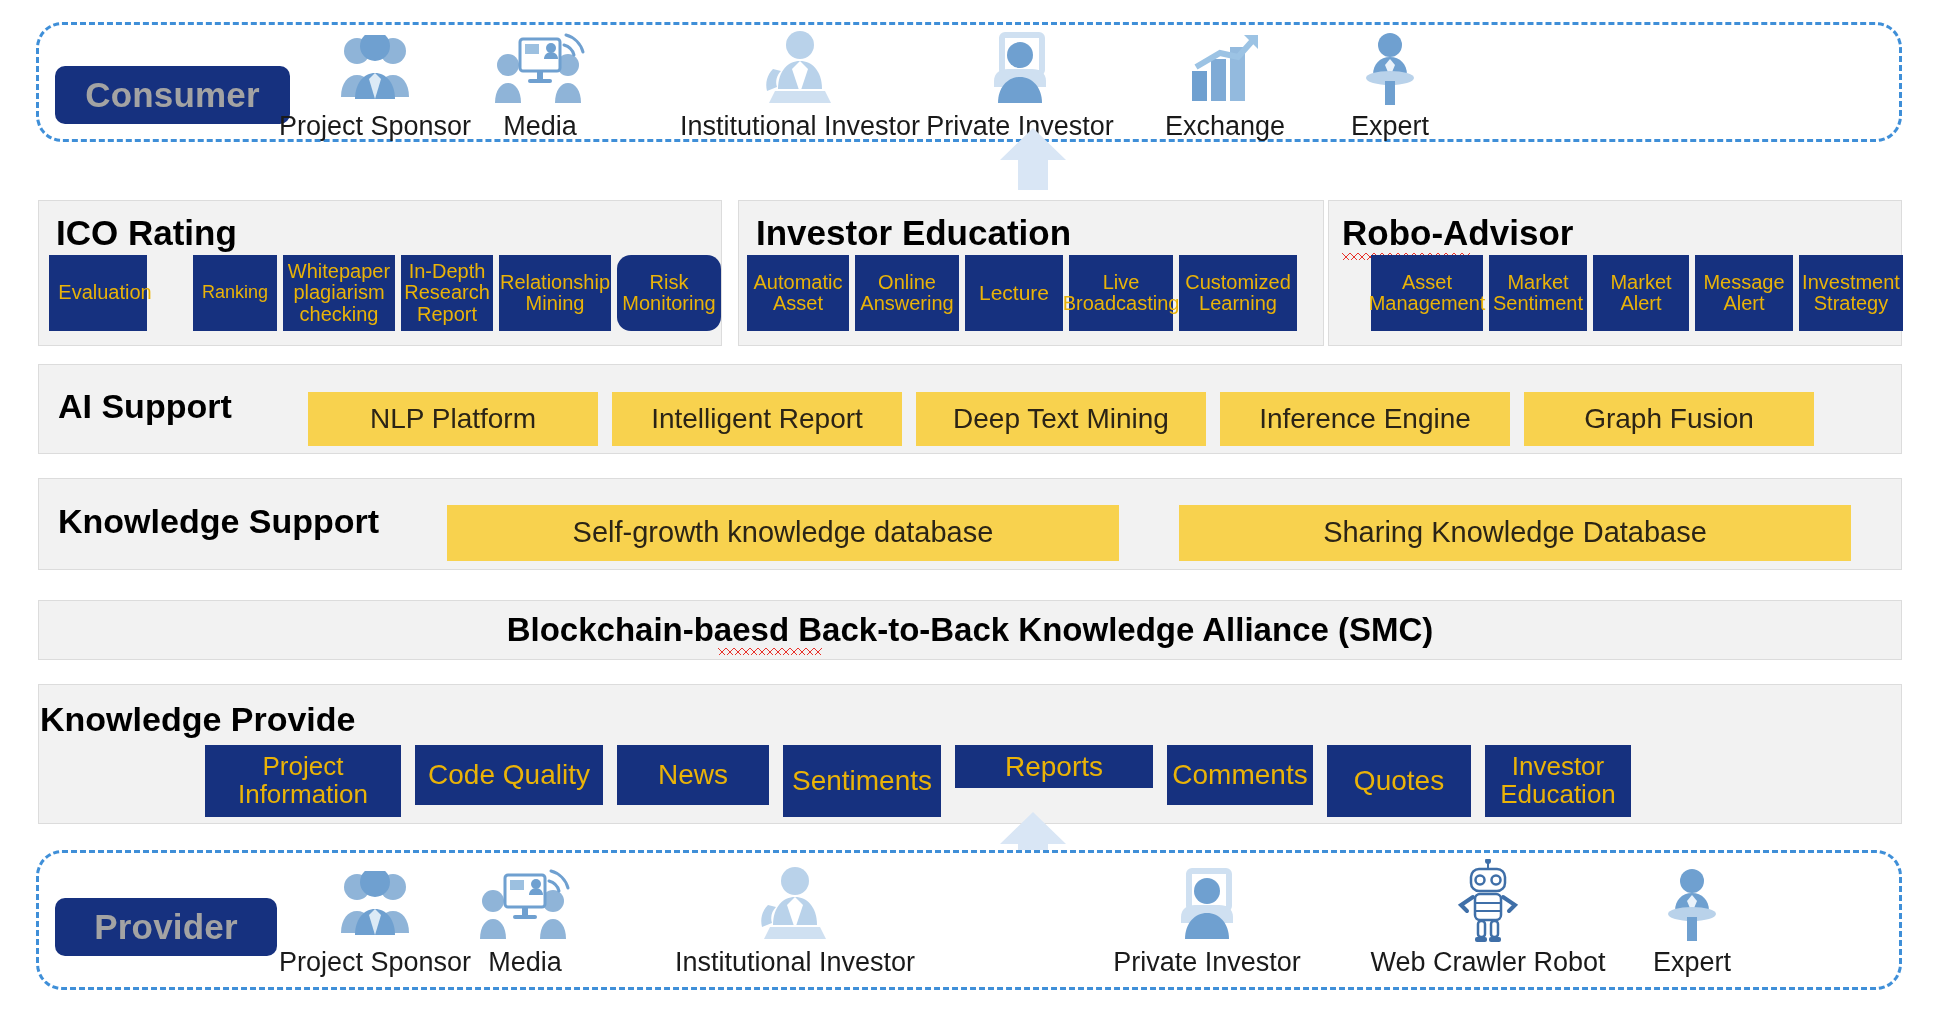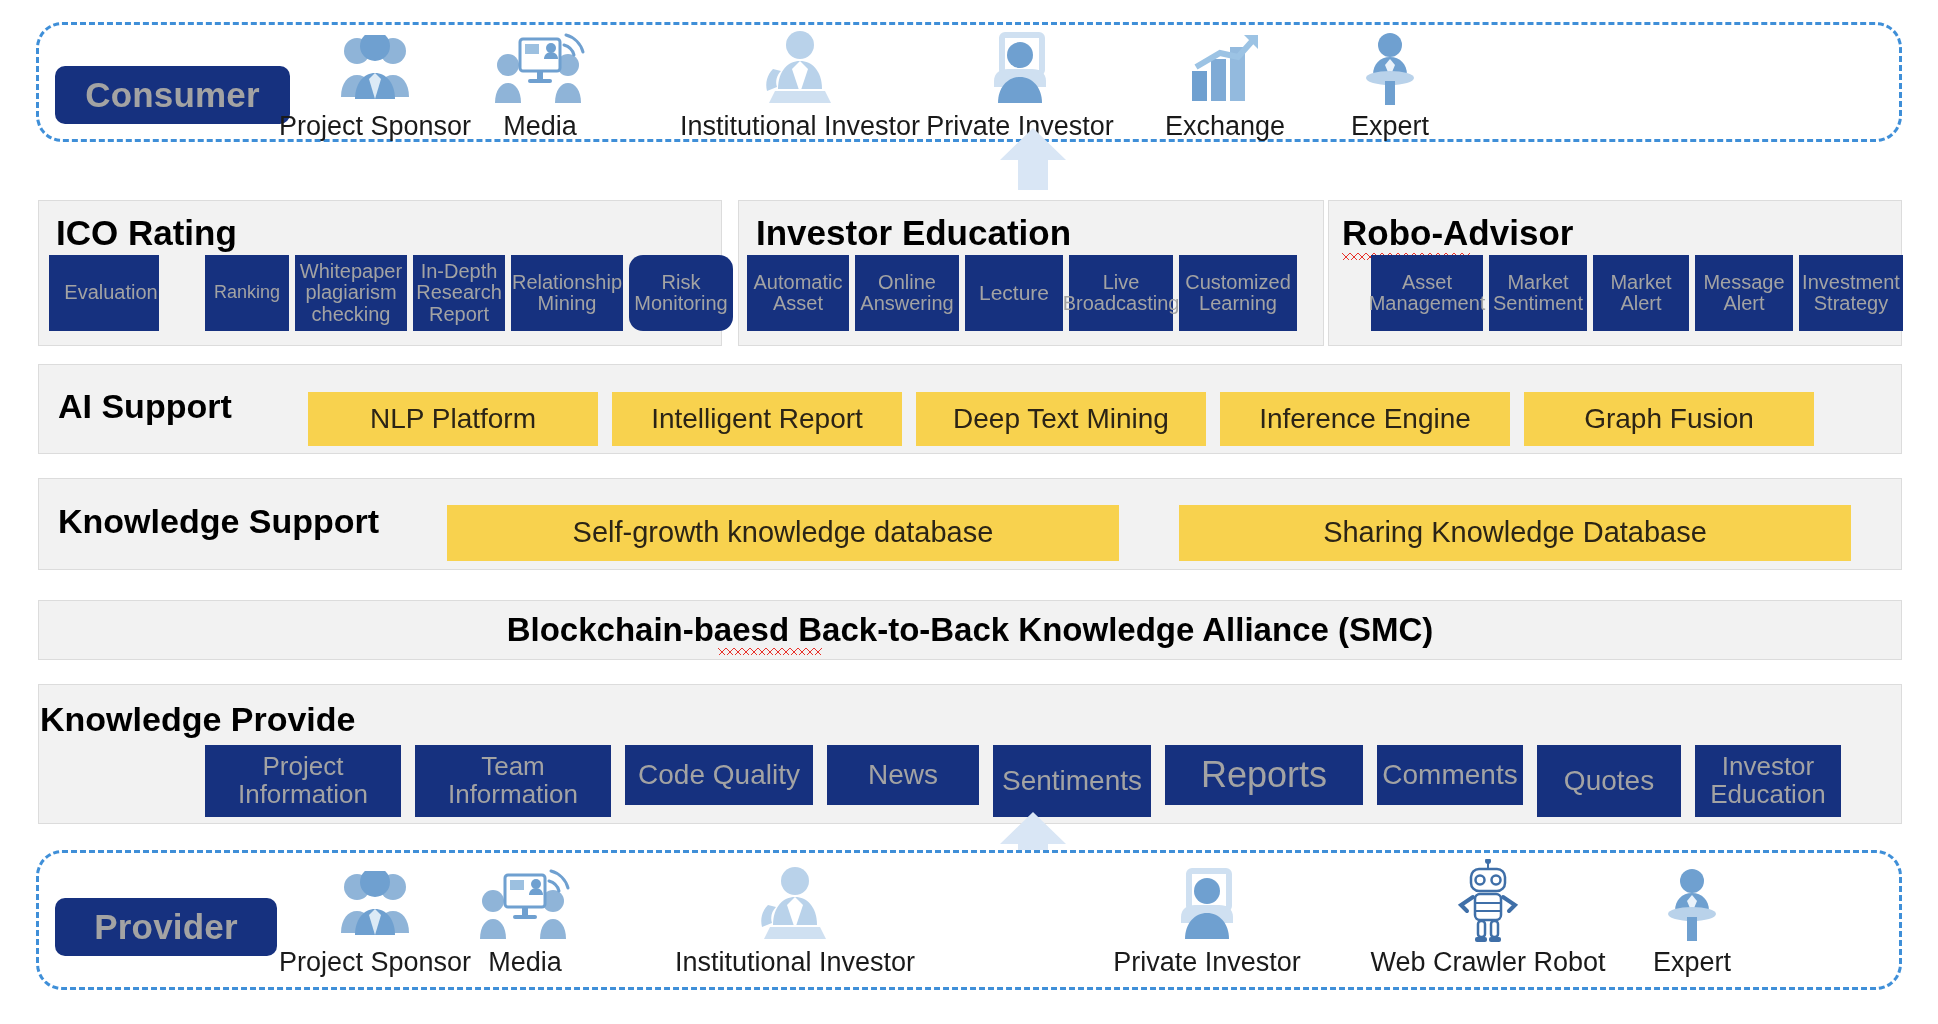--- a/index.html
+++ b/index.html
@@ -57,21 +57,21 @@
     background-image:
       linear-gradient(45deg, transparent 45%, #e8322a 45%, #e8322a 55%, transparent 55%),
       linear-gradient(-45deg, transparent 45%, #e8322a 45%, #e8322a 55%, transparent 55%);
     background-size:8px 8px;
     background-repeat:repeat-x;
   }
 
   
   .chips{position:absolute;display:flex;align-items:stretch;}
   .chip{
-    background:#16317f;color:#a3a3a3;
+    background:#16317f;color:#eab308;
     display:flex;align-items:center;justify-content:center;
     text-align:center;line-height:1.06;
     box-sizing:border-box;
     padding:0 3px;
     flex:0 0 auto;
     font-weight:normal;
   }
   .chip-y{
     background:#f8d24e;color:#2b2416;
     display:flex;align-items:center;justify-content:center;
@@ -190,21 +190,21 @@
     <svg width="66" height="62" viewBox="0 0 66 62">
       <path d="M33 0 L66 32 L48 32 L48 62 L18 62 L18 32 L0 32 Z" fill="#d9e6f5"></path>
     </svg>
   </div>
 
   <div class="panel" style="left:38px;top:200px;width:684px;height:146px;"></div>
   <div class="panel-title" style="left:56px;top:213px;font-size:35px;">
     <span>ICO Rating</span>
   </div>
   <div class="chips" style="left:49px;top:255px;height:76px;gap:6px;">
-    <div class="chip" style="width:110px;font-size:20px;padding-left:17px;">
+    <div class="chip" style="width:98px;font-size:20px;padding-left:17px;">
         <span>Evaluation</span>
       </div>
     <div class="chip" style="width:84px;font-size:18px;margin-left:40px;">
         <span>Ranking</span>
       </div>
     <div class="chip" style="width:112px;font-size:20px;">
         <span>Whitepaper plagiarism checking</span>
       </div>
     <div class="chip" style="width:92px;font-size:20px;">
         <span>In-Depth Research Report</span>
@@ -305,33 +305,30 @@
   </div>
 
   <div class="panel" style="left:38px;top:684px;width:1864px;height:140px;"></div>
   <div class="panel-title" style="left:40px;top:700px;font-size:34px;">
     <span>Knowledge Provide</span>
   </div>
   <div class="chips" style="left:205px;top:745px;height:72px;gap:14px;">
     <div class="chip" style="width:196px;font-size:26px;">
         <span>Project Information</span>
       </div>
-    <div class="chip" style="width:196px;font-size:26px;">
-        <span>Team Information</span>
-      </div>
     <div class="chip" style="width:188px;font-size:28px;height:60px;align-self:flex-start;">
         <span>Code Quality</span>
       </div>
     <div class="chip" style="width:152px;font-size:28px;height:60px;align-self:flex-start;">
         <span>News</span>
       </div>
     <div class="chip" style="width:158px;font-size:28px;">
         <span>Sentiments</span>
       </div>
-    <div class="chip" style="width:198px;font-size:36px;height:60px;align-self:flex-start;">
+    <div class="chip" style="width:198px;font-size:28px;height:43px;align-self:flex-start;">
         <span>Reports</span>
       </div>
     <div class="chip" style="width:146px;font-size:28px;height:60px;align-self:flex-start;">
         <span>Comments</span>
       </div>
     <div class="chip" style="width:144px;font-size:28px;">
         <span>Quotes</span>
       </div>
     <div class="chip" style="width:146px;font-size:26px;">
         <span>Investor Education</span>

